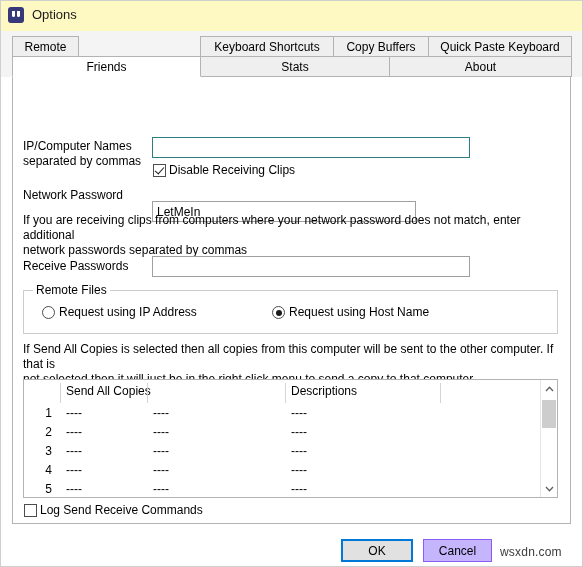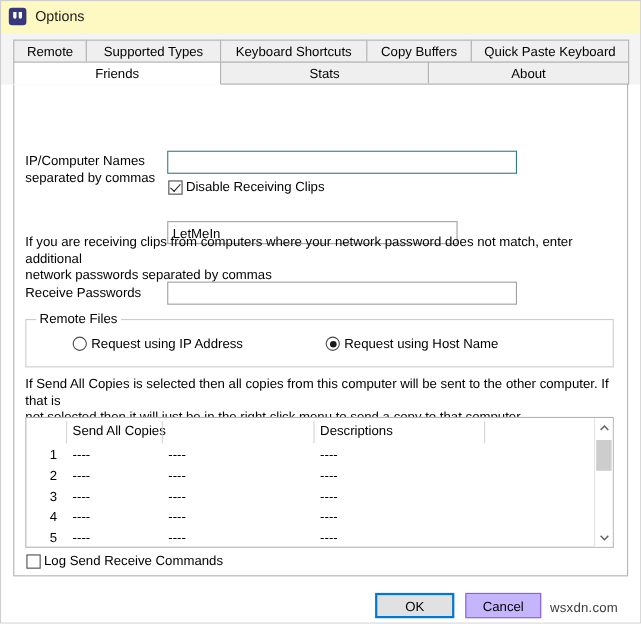--- a/index.html
+++ b/index.html
@@ -173,21 +173,20 @@
     background: #ffffff;
     padding: 0 3px;
     font-size: 12px;
     line-height: 14px;
   }
   .radio-row {
     position: absolute;
     display: flex;
     align-items: center;
     cursor: default;
-    margin-left: 24px;
   }
   .radio-dot {
     width: 13px; height: 13px;
     border: 1px solid #4c4c4c;
     border-radius: 50%;
     background: #ffffff;
     box-sizing: border-box;
     position: relative;
     flex: none;
   }
@@ -340,23 +339,20 @@
       <line x1="12" y1="1" x2="1" y2="12" stroke="#111" stroke-width="1.1"></line>
     </svg>
   </div>
 </div>
 
 <div class="tabstrip">
 
   <div class="tab tab-row1" style="left:12px;width:67px;">
       <span>Remote</span>
     </div>
-  <div class="tab tab-row1" style="left:78px;width:123px;">
-      <span>Supported Types</span>
-    </div>
   <div class="tab tab-row1" style="left:200px;width:134px;">
       <span>Keyboard Shortcuts</span>
     </div>
   <div class="tab tab-row1" style="left:333px;width:96px;">
       <span>Copy Buffers</span>
     </div>
   <div class="tab tab-row1" style="left:428px;width:144px;">
       <span>Quick Paste Keyboard</span>
     </div>
 
@@ -377,20 +373,21 @@
   <div class="lbl" style="left:10px;top:62px;width:135px;">IP/Computer Names
 separated by commas</div>
 
   <input class="txt focused" type="text" style="left: 139px; top: 60px; width: 318px; height: 21px;" value="">
 
   <div class="cb-row" style="left:140px;top:87px;">
     <span class="cb-box checked"></span>
     <span class="cb-label">Disable Receiving Clips</span>
   </div>
 
+  <div class="lbl" style="left:10px;top:111px;">Network Password</div>
 
   <input class="txt" type="text" style="left: 139px; top: 124px; width: 264px; height: 21px;" value="LetMeIn">
 
   <div class="para" style="left:10px;top:136px;width:535px;">If you are receiving clips from computers where your network password does not match, enter additional
 network passwords separated by commas</div>
 
   <div class="lbl" style="left:10px;top:182px;">Receive Passwords</div>
 
   <input class="txt" type="text" style="left: 139px; top: 179px; width: 318px; height: 21px;" value="">
 

